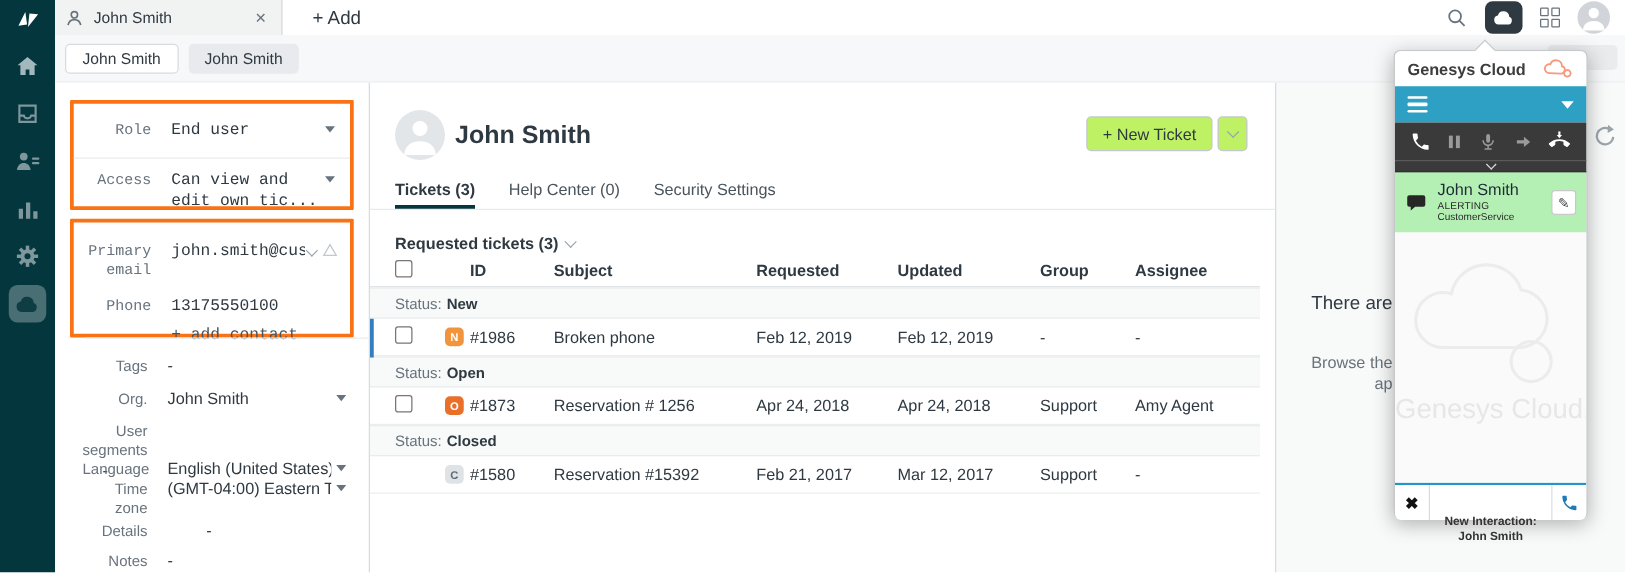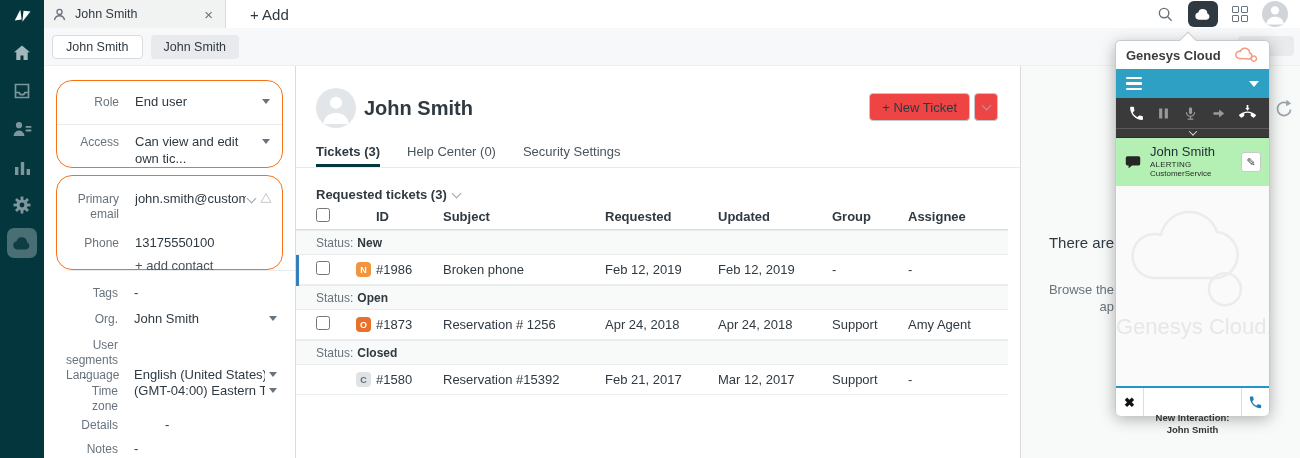--- a/index.html
+++ b/index.html
@@ -28,37 +28,37 @@
   
   .row2 { position:absolute; left:44px; top:28px; right:0; height:38px; background:#f7f8f9; border-bottom:1px solid #eceff0; z-index:4; }
   .pills { position:absolute; left:8px; top:7px; display:flex; gap:8px; }
   .pill { height:24px; display:flex; align-items:center; padding:0 13px; border-radius:4px; font-size:12.5px; color:#2f3941; }
   .pill.white { background:#fff; border:1px solid #d8dcde; }
   .pill.gray { background:#e8eaed; }
   .pill-fragment { position:absolute; right:6px; top:8px; width:56px; height:20px; background:#e9ebed; border-radius:4px; }
 
   
   .user-panel { position:absolute; left:44px; top:66px; width:252px; height:392px; background:#fff; border-right:1px solid #d8dcde; z-index:3; }
-  .card { position:absolute; left:12px; right:12px; border:1px solid #f97316; border-radius:16px; background:#fff; }
+  .card { position:absolute; left:12px; right:12px; border:3px solid #f97316; border-radius:1px; background:#fff;font-family:Liberation Mono, monospace; }
   .card1 { top:14px; height:88px; }
   .card2 { top:109px; height:95px; }
   .frow { display:flex; align-items:flex-start; padding:0 10px; }
   .flabel { width:52px; text-align:right; color:#68737d; font-size:12px; line-height:15px; flex:none; padding-top:2px; }
   .fvalue { flex:1; margin-left:16px; font-size:13px; color:#2f3941; line-height:17px; }
   .caret-down { width:0; height:0; border-left:4px solid transparent; border-right:4px solid transparent; border-top:5px solid #68737d; margin:6px 2px 0 4px; flex:none; }
   .chev { width:7px; height:7px; border-right:1.4px solid #9aa4ab; border-bottom:1.4px solid #9aa4ab; transform:rotate(45deg); display:inline-block; }
   .card-divider { position:absolute; left:0; right:0; top:43px; border-top:1px solid #e9ebed; }
   .panel-divider { position:absolute; left:24px; right:0; top:204px; border-top:1px solid #e9ebed; }
   .pfield { position:absolute; left:12px; right:6px; }
 
   
   .main { position:absolute; left:296px; top:66px; width:724px; height:392px; background:#fff; }
   .avatar-lg { position:absolute; left:20px; top:22px; width:40px; height:40px; border-radius:50%; background:#e3e6e8; display:flex; align-items:center; justify-content:center; overflow:hidden; }
   .main-title { position:absolute; left:68px; top:31px; font-size:20px; font-weight:bold; color:#2f3941; }
-  .btn { border:1px solid #c2c8cc; border-radius:4px; background:#ef4444; color:#2f3941; font-size:13px; height:28px; display:flex; align-items:center; justify-content:center; }
+  .btn { border:1px solid #c2c8cc; border-radius:4px; background:#bef264; color:#2f3941; font-size:13px; height:28px; display:flex; align-items:center; justify-content:center; }
   .new-ticket-btn { position:absolute; right:50px; top:27px; padding:0 12px; }
   .new-ticket-caret { position:absolute; right:22px; top:27px; width:24px; }
   .main-tabs { position:absolute; left:0; top:78px; right:0; height:24px; border-bottom:1px solid #e8ebed; display:flex; gap:27px; padding-left:20px; }
   .mtab { font-size:13px; color:#49545c; padding-bottom:8px; }
   .mtab.active { font-weight:bold; color:#2f3941; border-bottom:3px solid #03363d; }
 
   .table-title { position:absolute; left:20px; top:121px; font-weight:bold; font-size:13px; display:flex; align-items:center; gap:6px; }
   .table-title .chev { margin-top:-2px; }
   .trow { position:absolute; left:0; right:12px; display:grid; grid-template-columns:40px 20px 67px 162px 113px 114px 76px 1fr; align-items:center; padding-left:20px; }
   .thead { top:137px; height:27px; border-bottom:1px solid #d8dcde; font-weight:bold; font-size:13px; }

